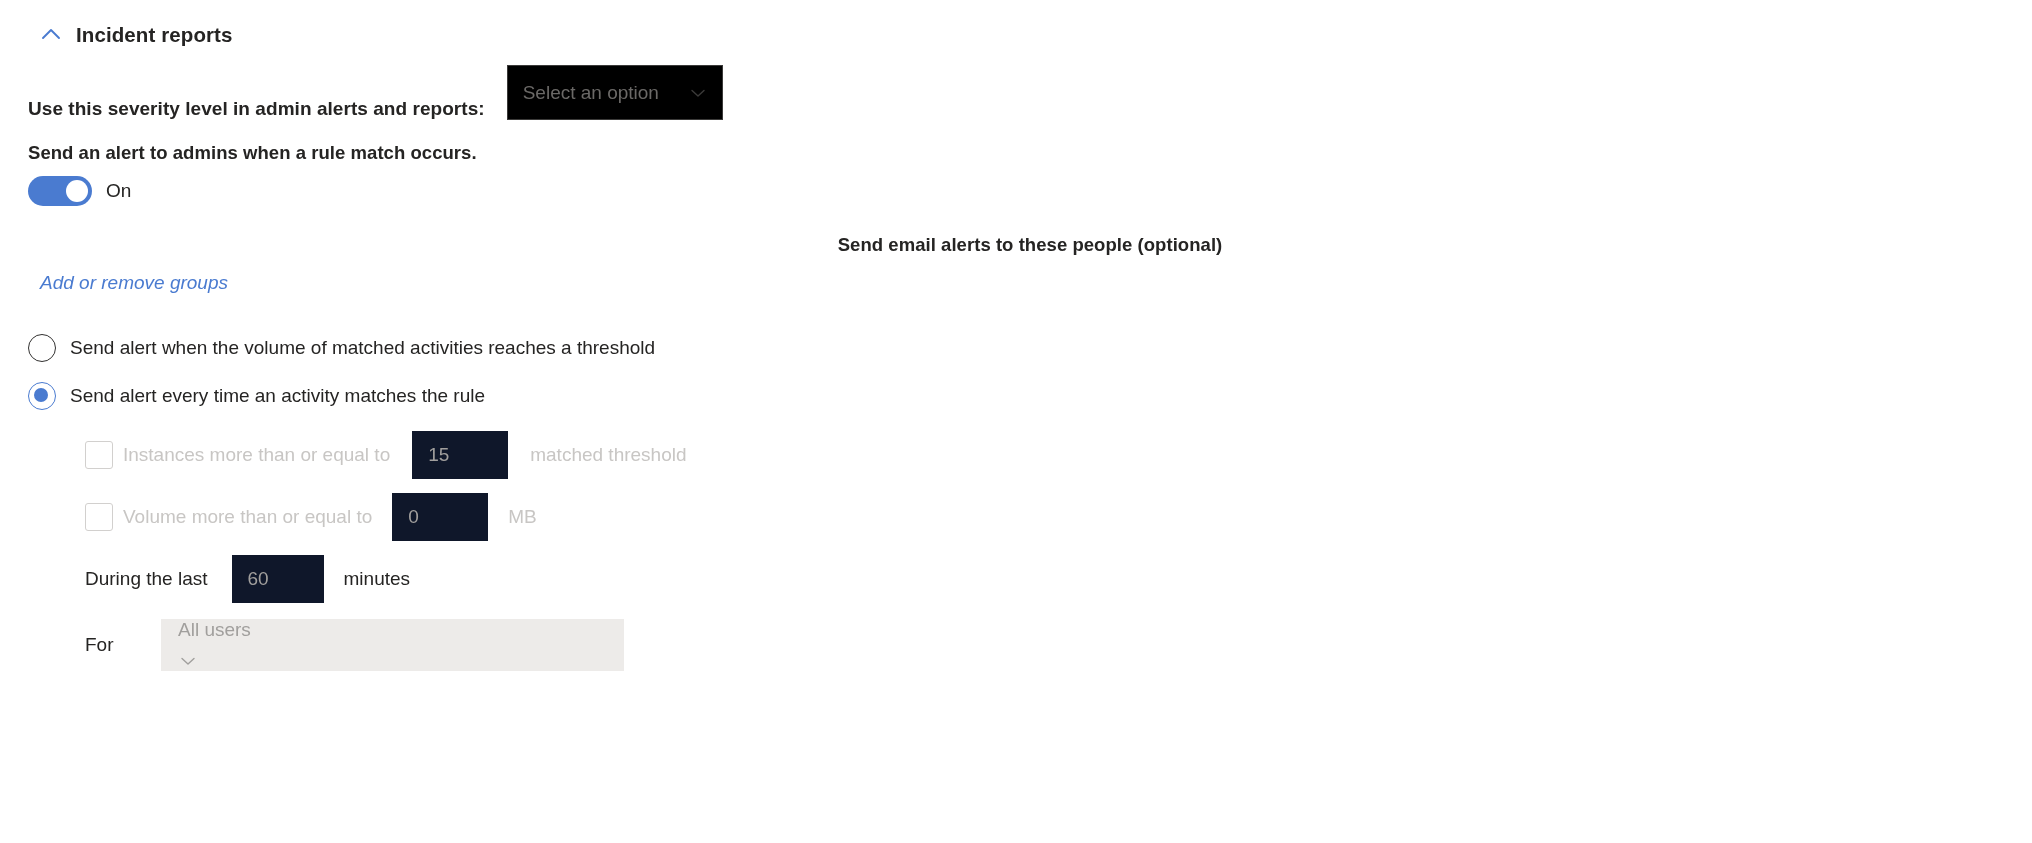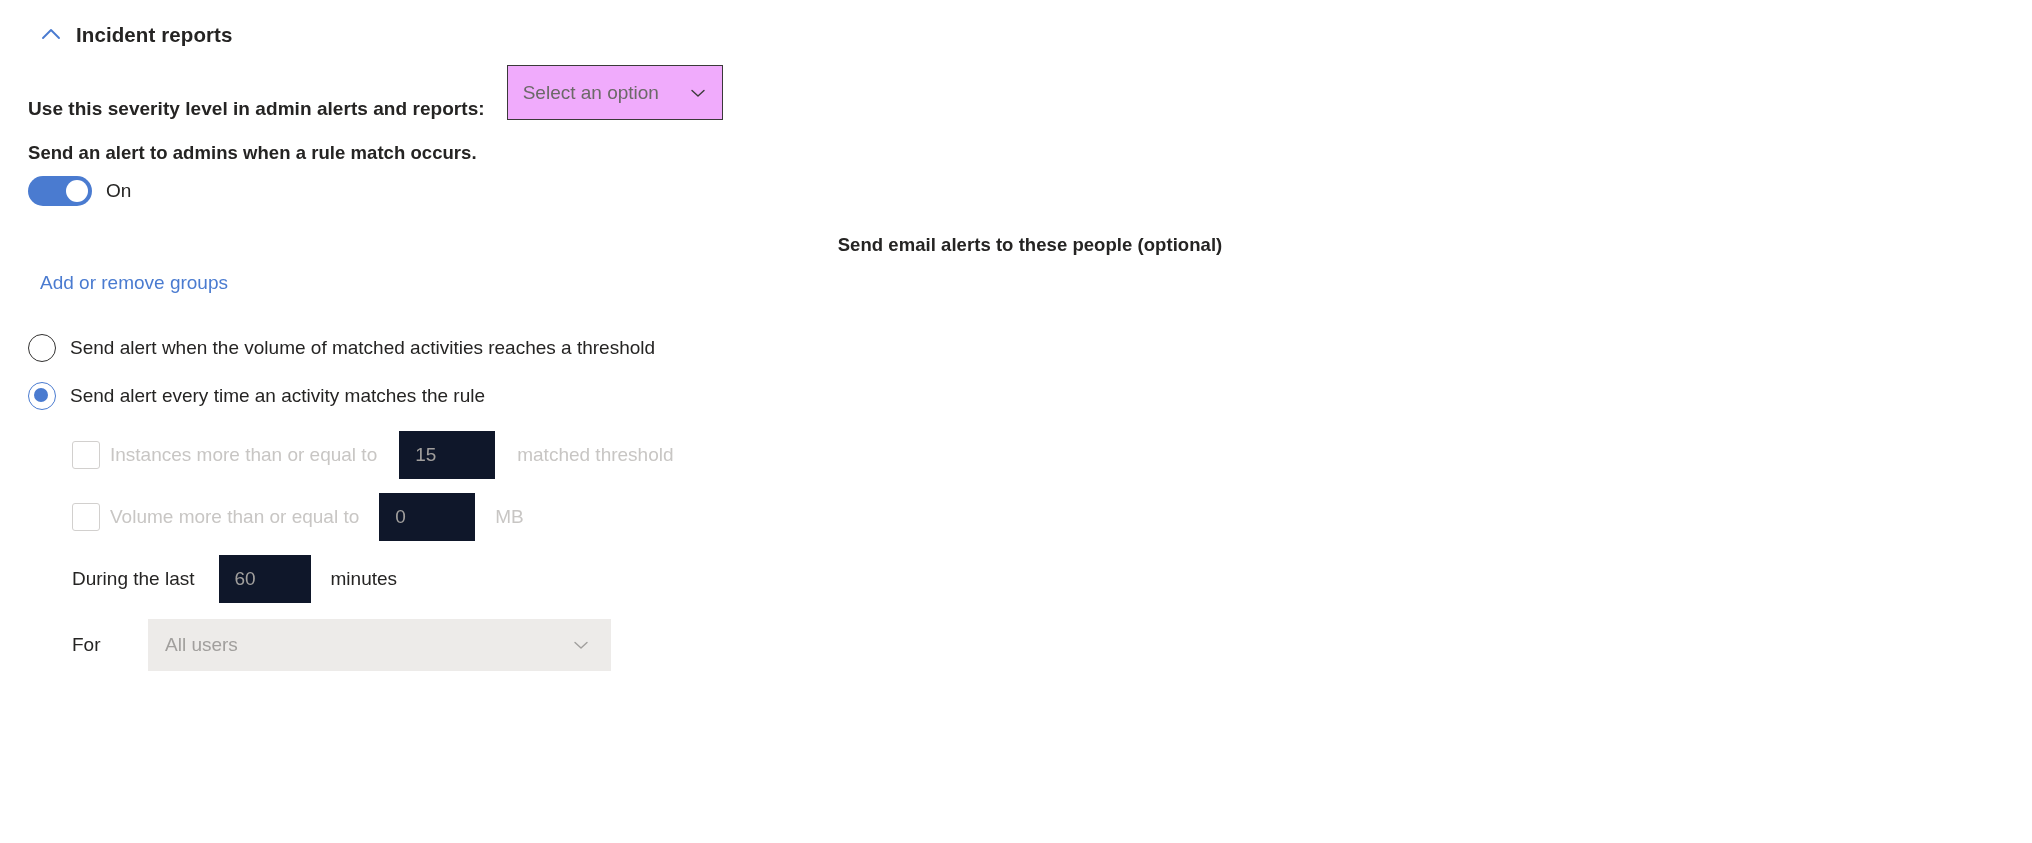--- a/index.html
+++ b/index.html
@@ -57,21 +57,21 @@
     font-weight: 700;
     color: #252423;
     letter-spacing: 0.05px;
     white-space: nowrap;
   }
   .severity-dropdown {
     margin-left: 22px;
     width: 216px;
     height: 55px;
     border: 1px solid #3b3a39;
-    background: #f0abfc;
+    background: #000000;
     display: flex;
     align-items: center;
     justify-content: space-between;
     padding: 0 14px 0 15px;
     cursor: pointer;
   }
   .severity-dropdown .dd-text {
     font-size: 19px;
     color: #6b6967;
     font-weight: 400;
@@ -131,20 +131,21 @@
   }
   .link-row {
     margin-top: 16px;
     margin-left: 12px;
   }
   .group-link {
     font-size: 19px;
     color: #4a7bd0;
     text-decoration: none;
     cursor: pointer;
+    font-style: italic;
   }
 
   
   .radio-group { margin-top: 34px; }
   .radio-row {
     display: flex;
     align-items: center;
     gap: 14px;
     height: 40px;
     margin-bottom: 8px;
@@ -172,21 +173,21 @@
   }
   .radio-label {
     font-size: 19px;
     color: #252423;
     font-weight: 400;
   }
 
   
   .threshold {
     margin-top: 6px;
-    margin-left: 44px;
+    margin-left: 57px;
   }
   .thr-row {
     display: flex;
     align-items: center;
     height: 62px;
   }
   .chk {
     width: 28px;
     height: 28px;
     border: 1.6px solid #d2d0ce;
@@ -231,24 +232,25 @@
     font-size: 19px;
     color: #252423;
     width: 76px;
     flex: 0 0 76px;
   }
   .user-dropdown {
     width: 463px;
     height: 52px;
     background: #edebe9;
     display: flex;
-    align-items: center;
+    align-items: flex-start;
     justify-content: space-between;
     padding: 0 20px 0 17px;
     cursor: default;
+    flex-direction: column;
   }
   .user-dropdown .ud-text {
     font-size: 19px;
     color: #a19f9d;
   }
   .ud-chevron { width: 20px; height: 20px; flex: 0 0 20px; }
 </style>
 </head>
 <body>
 

